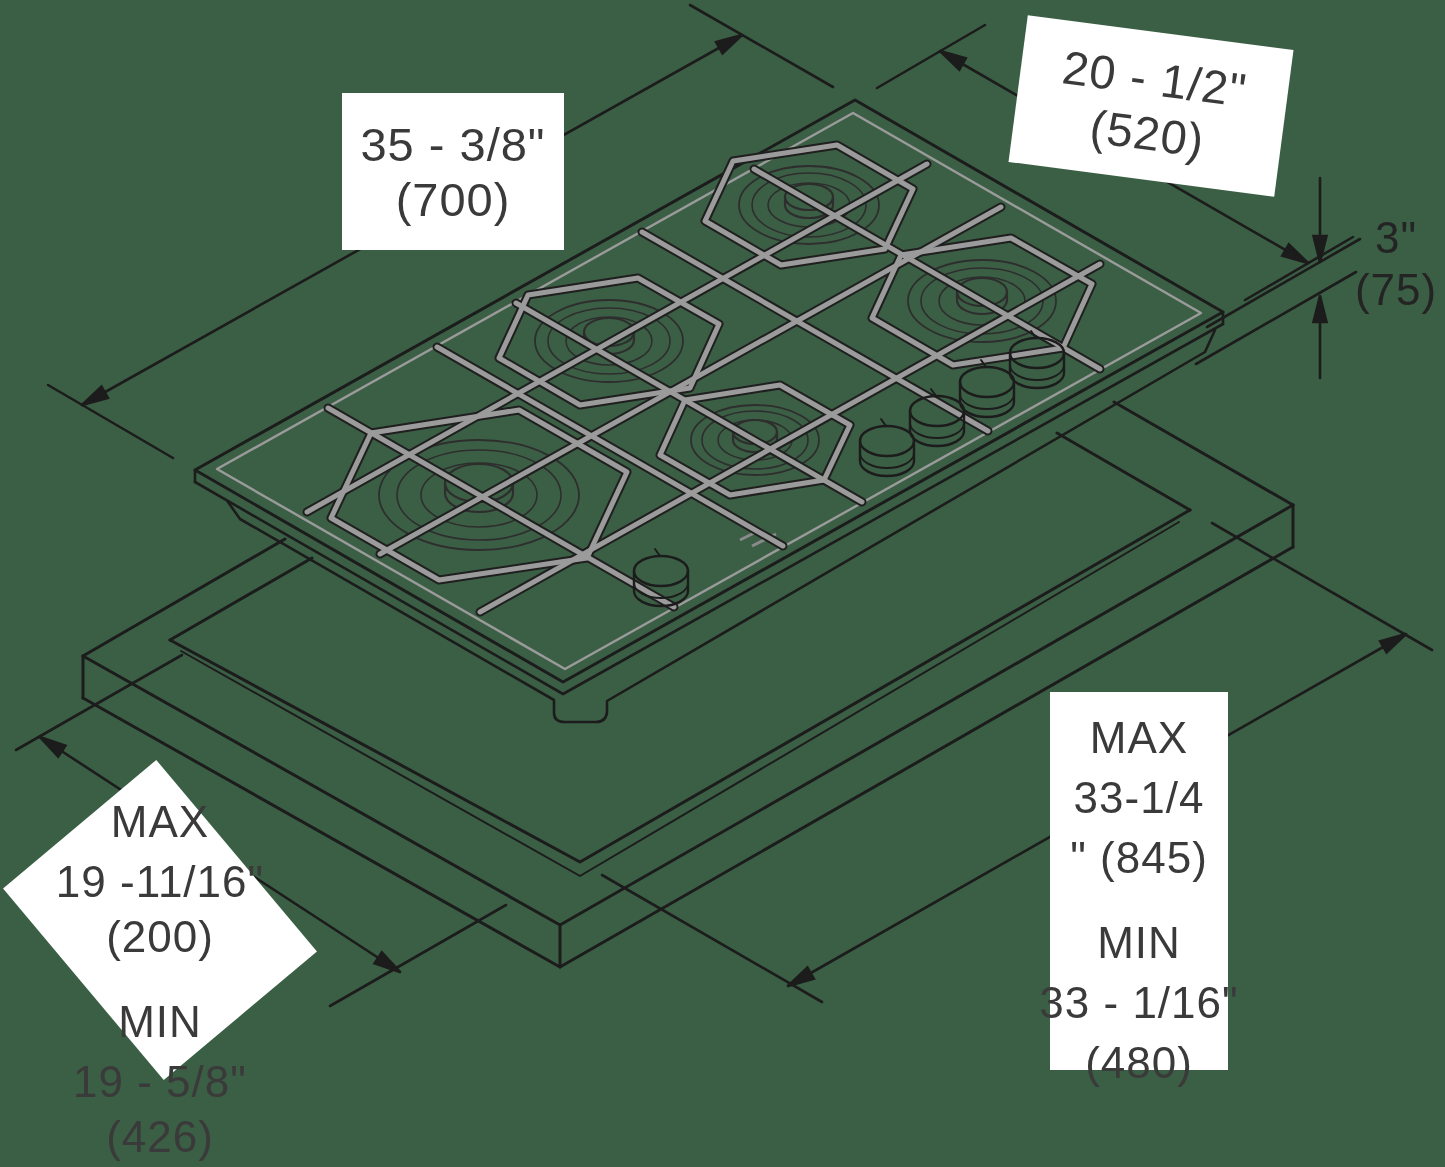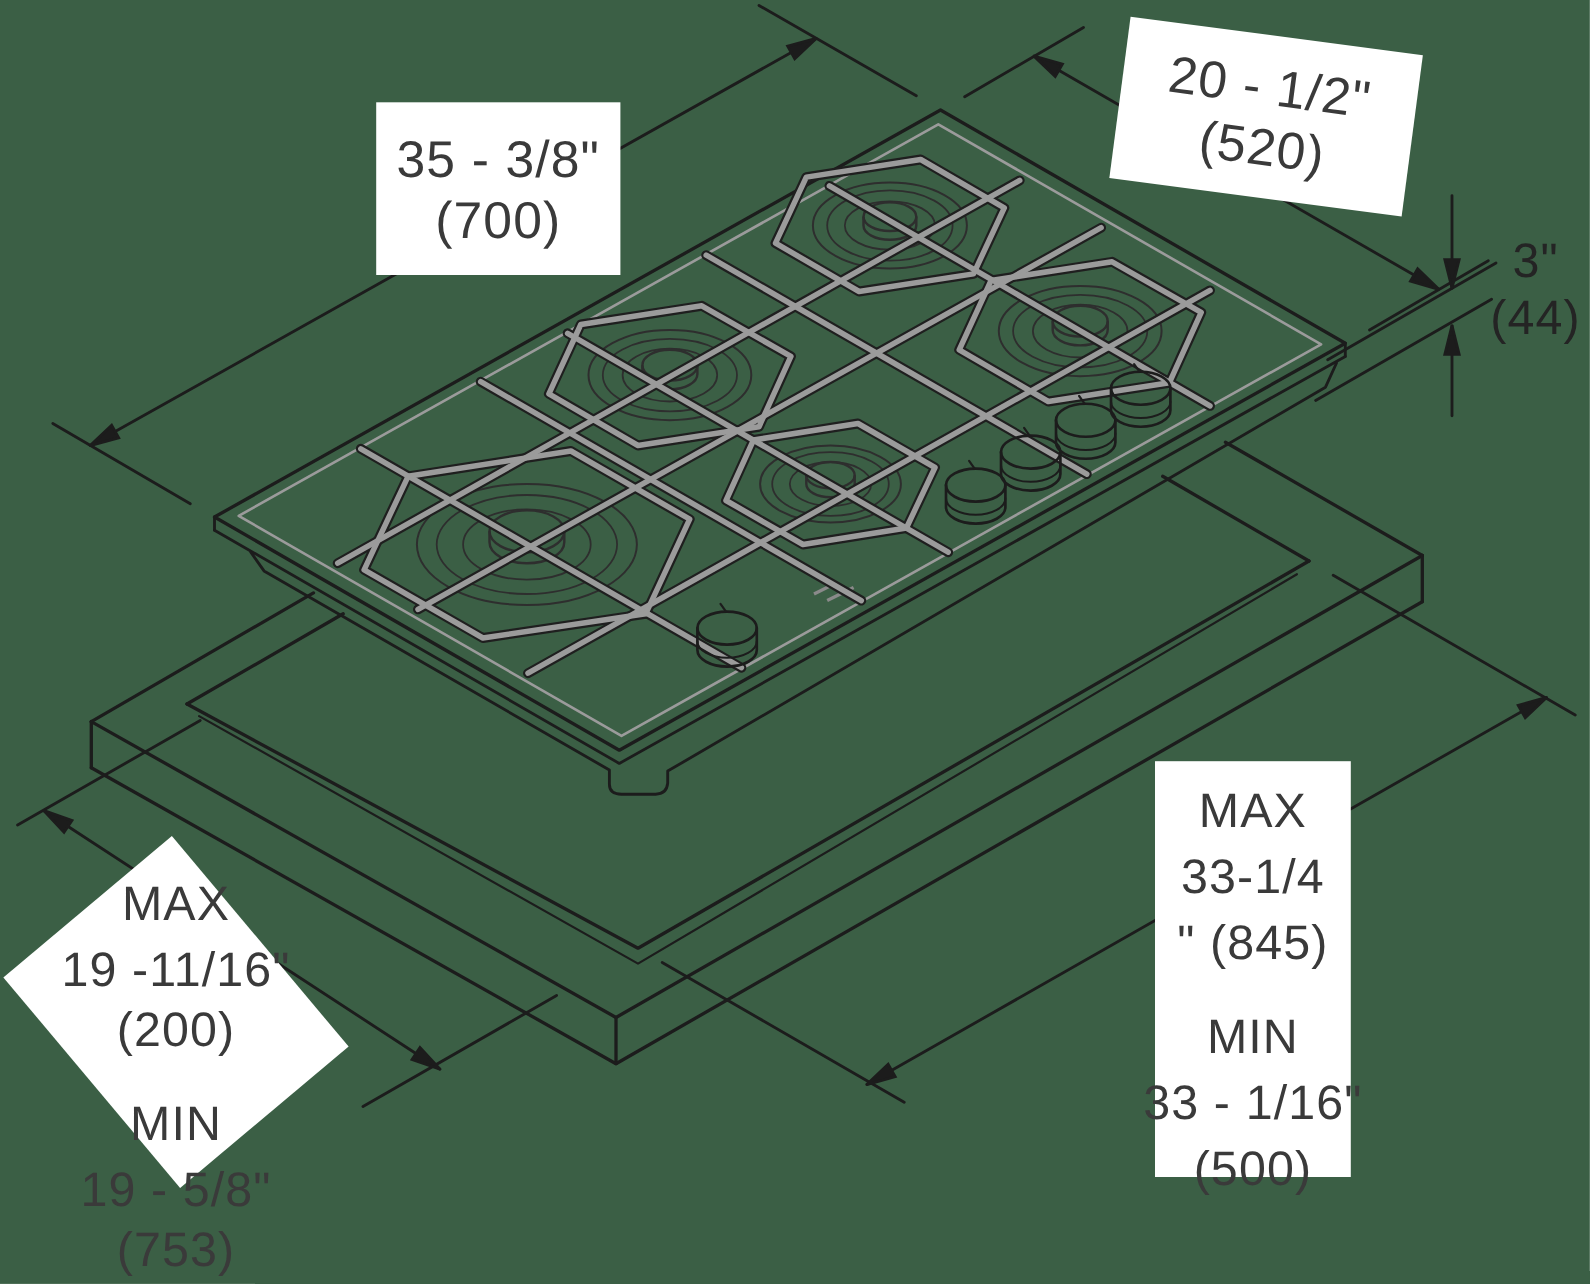--- a/index.html
+++ b/index.html
@@ -219,35 +219,35 @@
     <div class="txt big line">35 - 3/8"</div>
     <div class="txt big line">(700)</div>
   </div>
 
   <div class="lbl-box rot20" style="left: 1017px; top: 32px; width: 268px; height: 148px; background: rgb(255, 255, 255);">
     <div class="txt big line">20 - 1/2"</div>
     <div class="txt big line">(520)</div>
   </div>
 
   <div class="txt hgt" style="left:1348px;top:210px;width:96px;">3"</div>
-  <div class="txt hgt" style="left:1348px;top:262px;width:96px;">(44)</div>
+  <div class="txt hgt" style="left:1348px;top:262px;width:96px;">(75)</div>
 
   <div class="lbl-box" style="left: 60px; top: 795px; width: 200px; height: 250px; transform: rotate(-40deg); background: rgb(255, 255, 255);"></div>
   <div>
     <div class="txt" style="left:0px;top:794px;width:320px;">MAX</div>
     <div class="txt" style="left:0px;top:854px;width:320px;">19 -11/16"</div>
     <div class="txt" style="left:0px;top:909px;width:320px;">(200)</div>
     <div class="txt" style="left:0px;top:994px;width:320px;">MIN</div>
     <div class="txt" style="left:0px;top:1054px;width:320px;">19 - 5/8"</div>
-    <div class="txt" style="left:0px;top:1109px;width:320px;">(753)</div>
+    <div class="txt" style="left:0px;top:1109px;width:320px;">(426)</div>
   </div>
 
   <div class="lbl-box" style="left: 1050px; top: 692px; width: 178px; height: 378px; background: rgb(255, 255, 255);"></div>
   <div>
     <div class="txt" style="left:979px;top:710px;width:320px;">MAX</div>
     <div class="txt" style="left:979px;top:770px;width:320px;">33-1/4</div>
     <div class="txt" style="left:979px;top:830px;width:320px;">" (845)</div>
     <div class="txt" style="left:979px;top:915px;width:320px;">MIN</div>
     <div class="txt" style="left:979px;top:975px;width:320px;">33 - 1/16"</div>
-    <div class="txt" style="left:979px;top:1035px;width:320px;">(500)</div>
+    <div class="txt" style="left:979px;top:1035px;width:320px;">(480)</div>
   </div>
 
 </div>
 
 </body></html>

